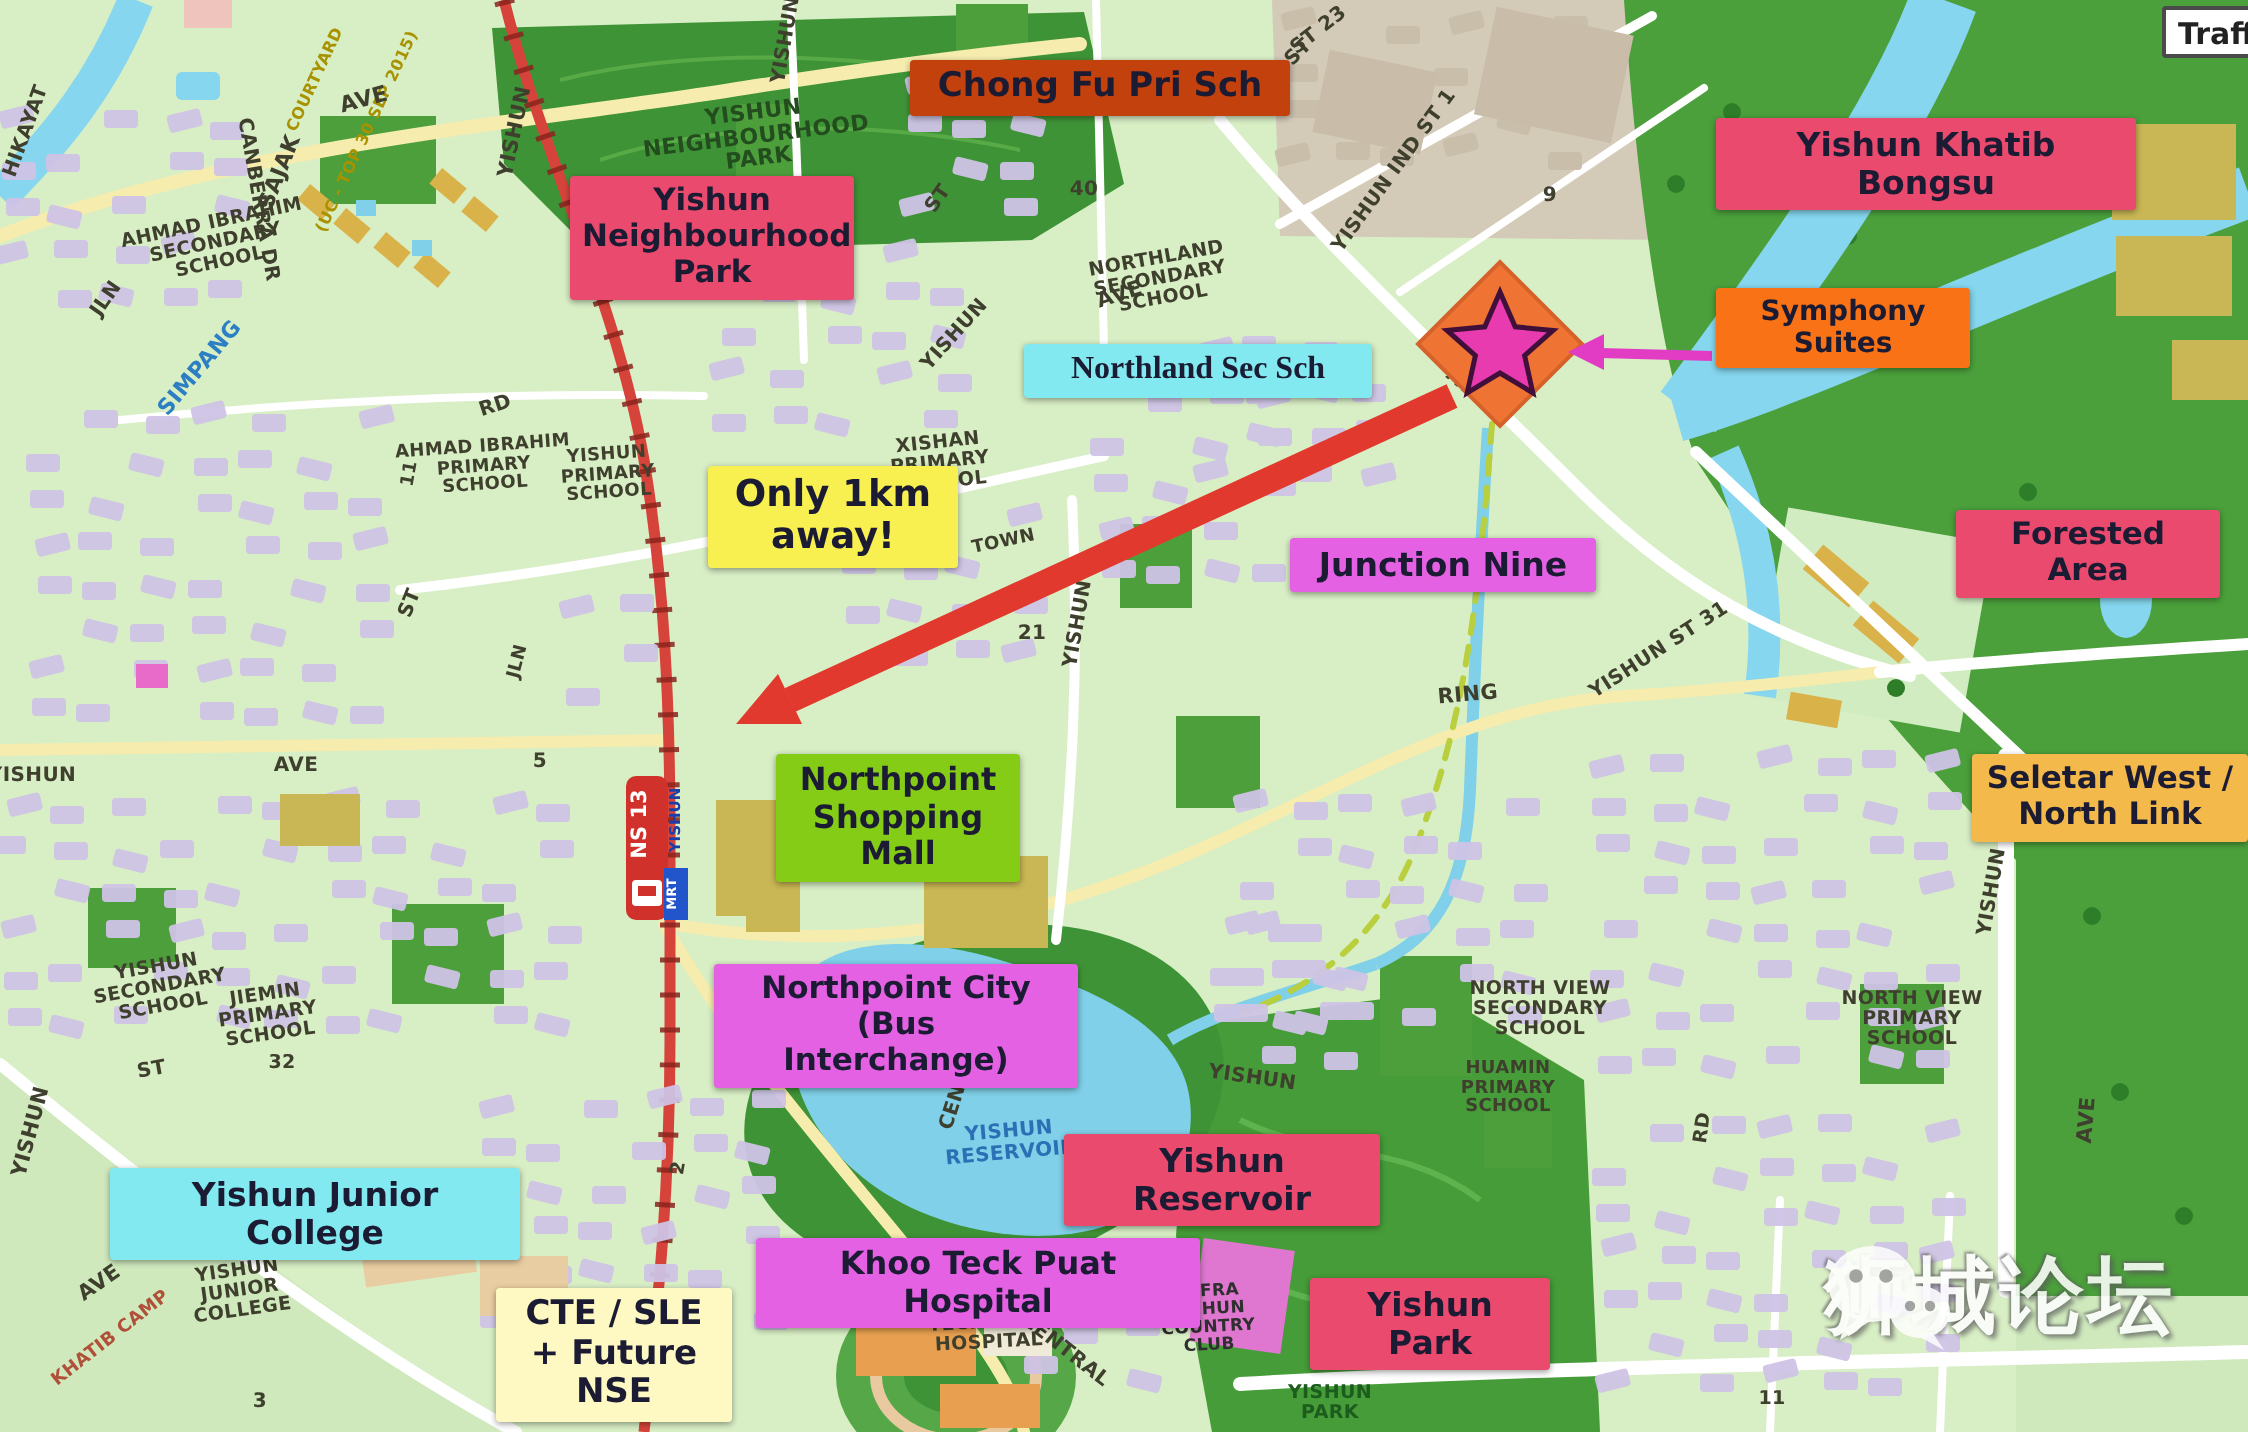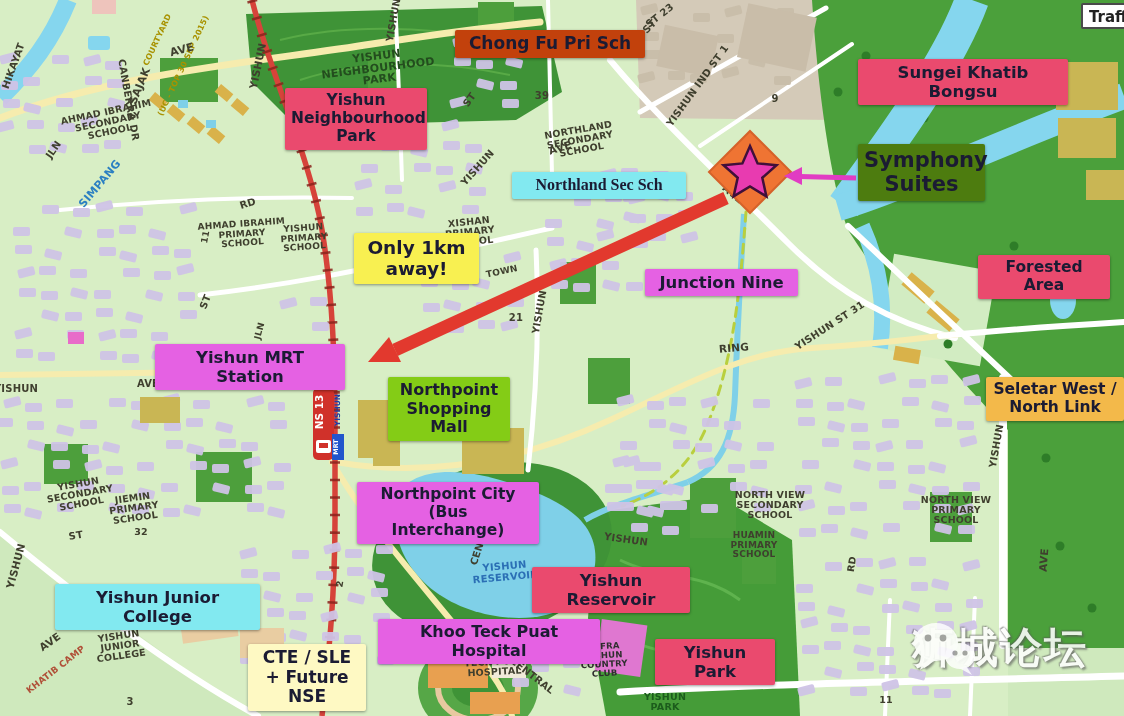--- a/index.html
+++ b/index.html
@@ -541,21 +541,21 @@
 NEIGHBOURHOOD
 PARK</div>
       <div class="maplabel" style="left: 660px; top: 16px; font-size: 10px; transform: translate(-50%, -50%) rotate(-38deg);">ST 23</div>
       <div class="maplabel" style="left: 698px; top: 86px; font-size: 10px; transform: translate(-50%, -50%) rotate(-54deg);">YISHUN IND ST 1</div>
       <div class="maplabel" style="left: 775px; top: 99px; font-size: 10px; transform: translate(-50%, -50%) rotate(0deg);">9</div>
       <div class="maplabel" style="left: 733px; top: 194px; font-size: 10.5px; transform: translate(-50%, -50%) rotate(40deg);">AVE</div>
       <div class="maplabel" style="left: 580px; top: 140px; font-size: 9.5px; transform: translate(-50%, -50%) rotate(-10deg);">NORTHLAND
 SECONDARY
 SCHOOL</div>
       <div class="maplabel" style="left: 470px; top: 100px; font-size: 10px; transform: translate(-50%, -50%) rotate(-55deg);">ST</div>
-      <div class="maplabel" style="left: 542px; top: 96px; font-size: 10px; transform: translate(-50%, -50%) rotate(0deg);">39</div>
+      <div class="maplabel" style="left: 542px; top: 96px; font-size: 10px; transform: translate(-50%, -50%) rotate(0deg);">40</div>
       <div class="maplabel" style="left: 394px; top: 20px; font-size: 10px; transform: translate(-50%, -50%) rotate(-80deg);">YISHUN</div>
       <div class="maplabel" style="left: 650px; top: 27px; font-size: 10px; transform: translate(-50%, -50%) rotate(-45deg);">ST</div>
       <div class="maplabel" style="left: 560px; top: 148px; font-size: 10.5px; transform: translate(-50%, -50%) rotate(-18deg);">AVE</div>
       <div class="maplabel" style="left: 470px; top: 232px; font-size: 9.5px; transform: translate(-50%, -50%) rotate(-6deg);">XISHAN
 PRIMARY
 SCHOOL</div>
       <div class="maplabel" style="left: 502px; top: 272px; font-size: 9px; transform: translate(-50%, -50%) rotate(-12deg);">TOWN</div>
       <div class="maplabel" style="left: 248px; top: 204px; font-size: 10px; transform: translate(-50%, -50%) rotate(-18deg);">RD</div>
       <div class="maplabel" style="left: 242px; top: 234px; font-size: 9px; transform: translate(-50%, -50%) rotate(-4deg);">AHMAD IBRAHIM
 PRIMARY
@@ -642,32 +642,31 @@
       <rect x="316" y="440" width="15" height="13" rx="2" fill="#ffffff"></rect>
       <rect x="319" y="443" width="9" height="5" fill="#d0312a"></rect>
       <rect x="332" y="434" width="12" height="26" fill="#2255cc"></rect>
       <text x="338" y="447" transform="rotate(-90 338 447)" fill="#ffffff" font-size="6.5" font-weight="bold" text-anchor="middle" font-family="DejaVu Sans, sans-serif">MRT</text>
       <text x="340" y="410" transform="rotate(-90 340 410)" fill="#1a3fa8" font-size="7.5" font-weight="bold" text-anchor="middle" font-family="DejaVu Sans, sans-serif">YISHUN</text>
     </g>
   </svg>
 
   <div class="layer">
       <div class="callout" style="left: 455px; top: 30px; width: 178px; font-size: 17px; background: #c2410c;">Chong Fu Pri Sch</div>
-      <div class="callout" style="left: 858px; top: 59px; width: 198px; font-size: 16.5px; background: rgb(234, 74, 110);">Sungei Khatib Bongsu</div>
+      <div class="callout" style="left: 858px; top: 59px; width: 198px; font-size: 16.5px; background: rgb(234, 74, 110);">Yishun Khatib Bongsu</div>
       <div class="callout" style="left: 285px; top: 88px; width: 130px; font-size: 15.5px; background: rgb(234, 74, 110);">Yishun
 Neighbourhood
 Park</div>
       <div class="callout" style="left: 512px; top: 172px; width: 162px; font-size: 16px; background: rgb(130, 233, 240); font-family: Liberation Serif, serif;">Northland Sec Sch</div>
-      <div class="callout" style="left: 858px; top: 144px; width: 115px; font-size: 21px; background: #4d7c0f;">Symphony
+      <div class="callout" style="left: 858px; top: 144px; width: 115px; font-size: 14px; background: #f97316;">Symphony
 Suites</div>
       <div class="callout" style="left: 978px; top: 255px; width: 120px; font-size: 15.5px; background: rgb(234, 74, 110);">Forested Area</div>
       <div class="callout" style="left: 354px; top: 233px; width: 113px; font-size: 18.5px; background: rgb(248, 240, 81);">Only 1km
 away!</div>
       <div class="callout" style="left: 645px; top: 269px; width: 141px; font-size: 16.5px; background: rgb(229, 97, 227);">Junction Nine</div>
-      <div class="callout" style="left: 155px; top: 344px; width: 178px; font-size: 16.5px; background: rgb(229, 97, 227);">Yishun MRT Station</div>
       <div class="callout" style="left: 388px; top: 377px; width: 110px; font-size: 16px; background: #84cc16;">Northpoint
 Shopping
 Mall</div>
       <div class="callout" style="left: 986px; top: 377px; width: 126px; font-size: 15.5px; background: rgb(243, 185, 74);">Seletar West /
 North Link</div>
       <div class="callout" style="left: 357px; top: 482px; width: 170px; font-size: 15.5px; background: rgb(229, 97, 227);">Northpoint City (Bus
 Interchange)</div>
       <div class="callout" style="left: 55px; top: 584px; width: 193px; font-size: 16.5px; background: rgb(130, 233, 240);">Yishun Junior College</div>
       <div class="callout" style="left: 532px; top: 567px; width: 146px; font-size: 16.5px; background: rgb(234, 74, 110);">Yishun Reservoir</div>
       <div class="callout" style="left: 378px; top: 619px; width: 210px; font-size: 16px; background: rgb(229, 97, 227);">Khoo Teck Puat Hospital</div>

